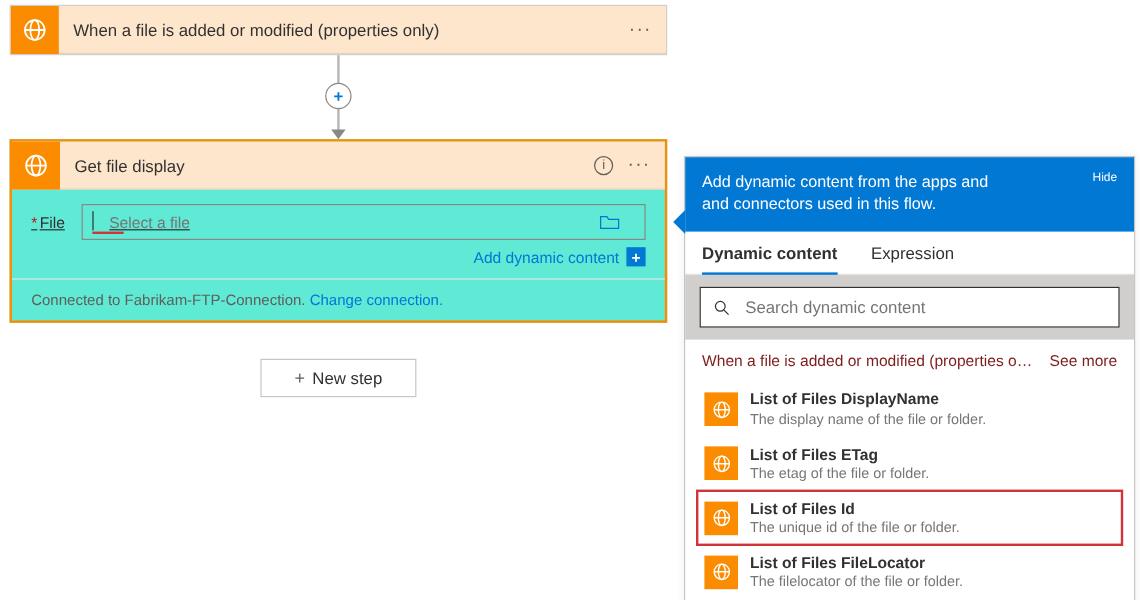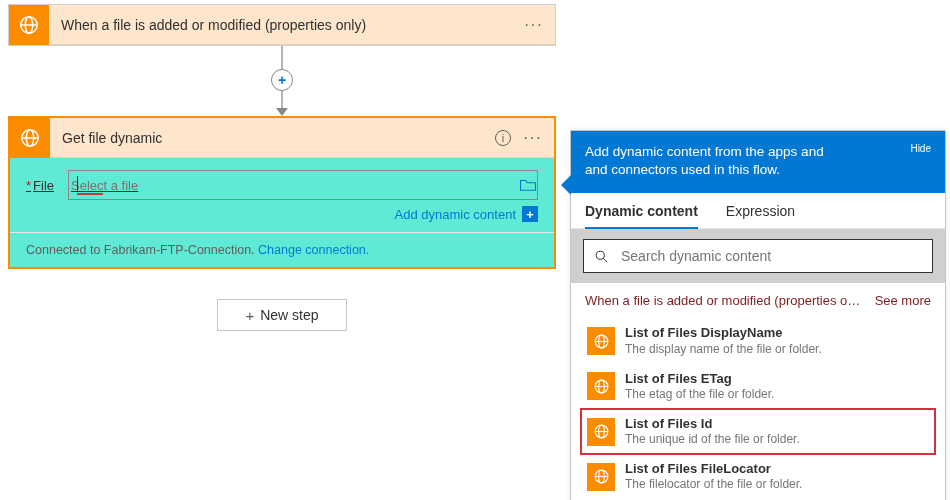--- a/index.html
+++ b/index.html
@@ -80,21 +80,21 @@
   .card-body { padding: 12px 16px 10px 16px; }
   .field-row { display: flex; align-items: center; gap: 14px; text-decoration: underline; }
   .field-label { font-size: 13px; color: #323130; white-space: nowrap; }
   .req-star { color: #c50f1f; margin-right: 2px; }
 
   .file-input {
     flex: 1;
     height: 30px;
     border: 1px solid #8a8886;
     display: flex; align-items: center;
-    padding: 0 0;
+    padding: 0 20px;
     position: relative;
   }
   .file-input input {
     border: none; outline: none; flex: 1; font-size: 13px;
     font-family: inherit; color: #323130;
     background: transparent;
   }
   .caret {
     position: absolute; left: 8px; top: 5px;
     width: 1px; height: 16px; background: #323130;
@@ -258,21 +258,21 @@
 
   <div class="card sel">
     <div class="card-header">
       <div class="step-icon">
         <svg viewBox="0 0 24 24">
             <circle cx="12" cy="12" r="9" stroke-width="1.6"></circle>
             <ellipse cx="12" cy="12" rx="4" ry="9" stroke-width="1.6"></ellipse>
             <line x1="3" y1="12" x2="21" y2="12" stroke-width="1.6"></line>
           </svg>
       </div>
-      <div class="card-title">Get file dynamic</div>
+      <div class="card-title">Get file display</div>
       <div class="card-actions">
         <span class="info-circle">i</span>
         <span class="dots">···</span>
       </div>
     </div>
 
     <div class="card-body">
       <div class="field-row">
         <div class="field-label">
           <span class="req-star">*</span><span>File</span>

